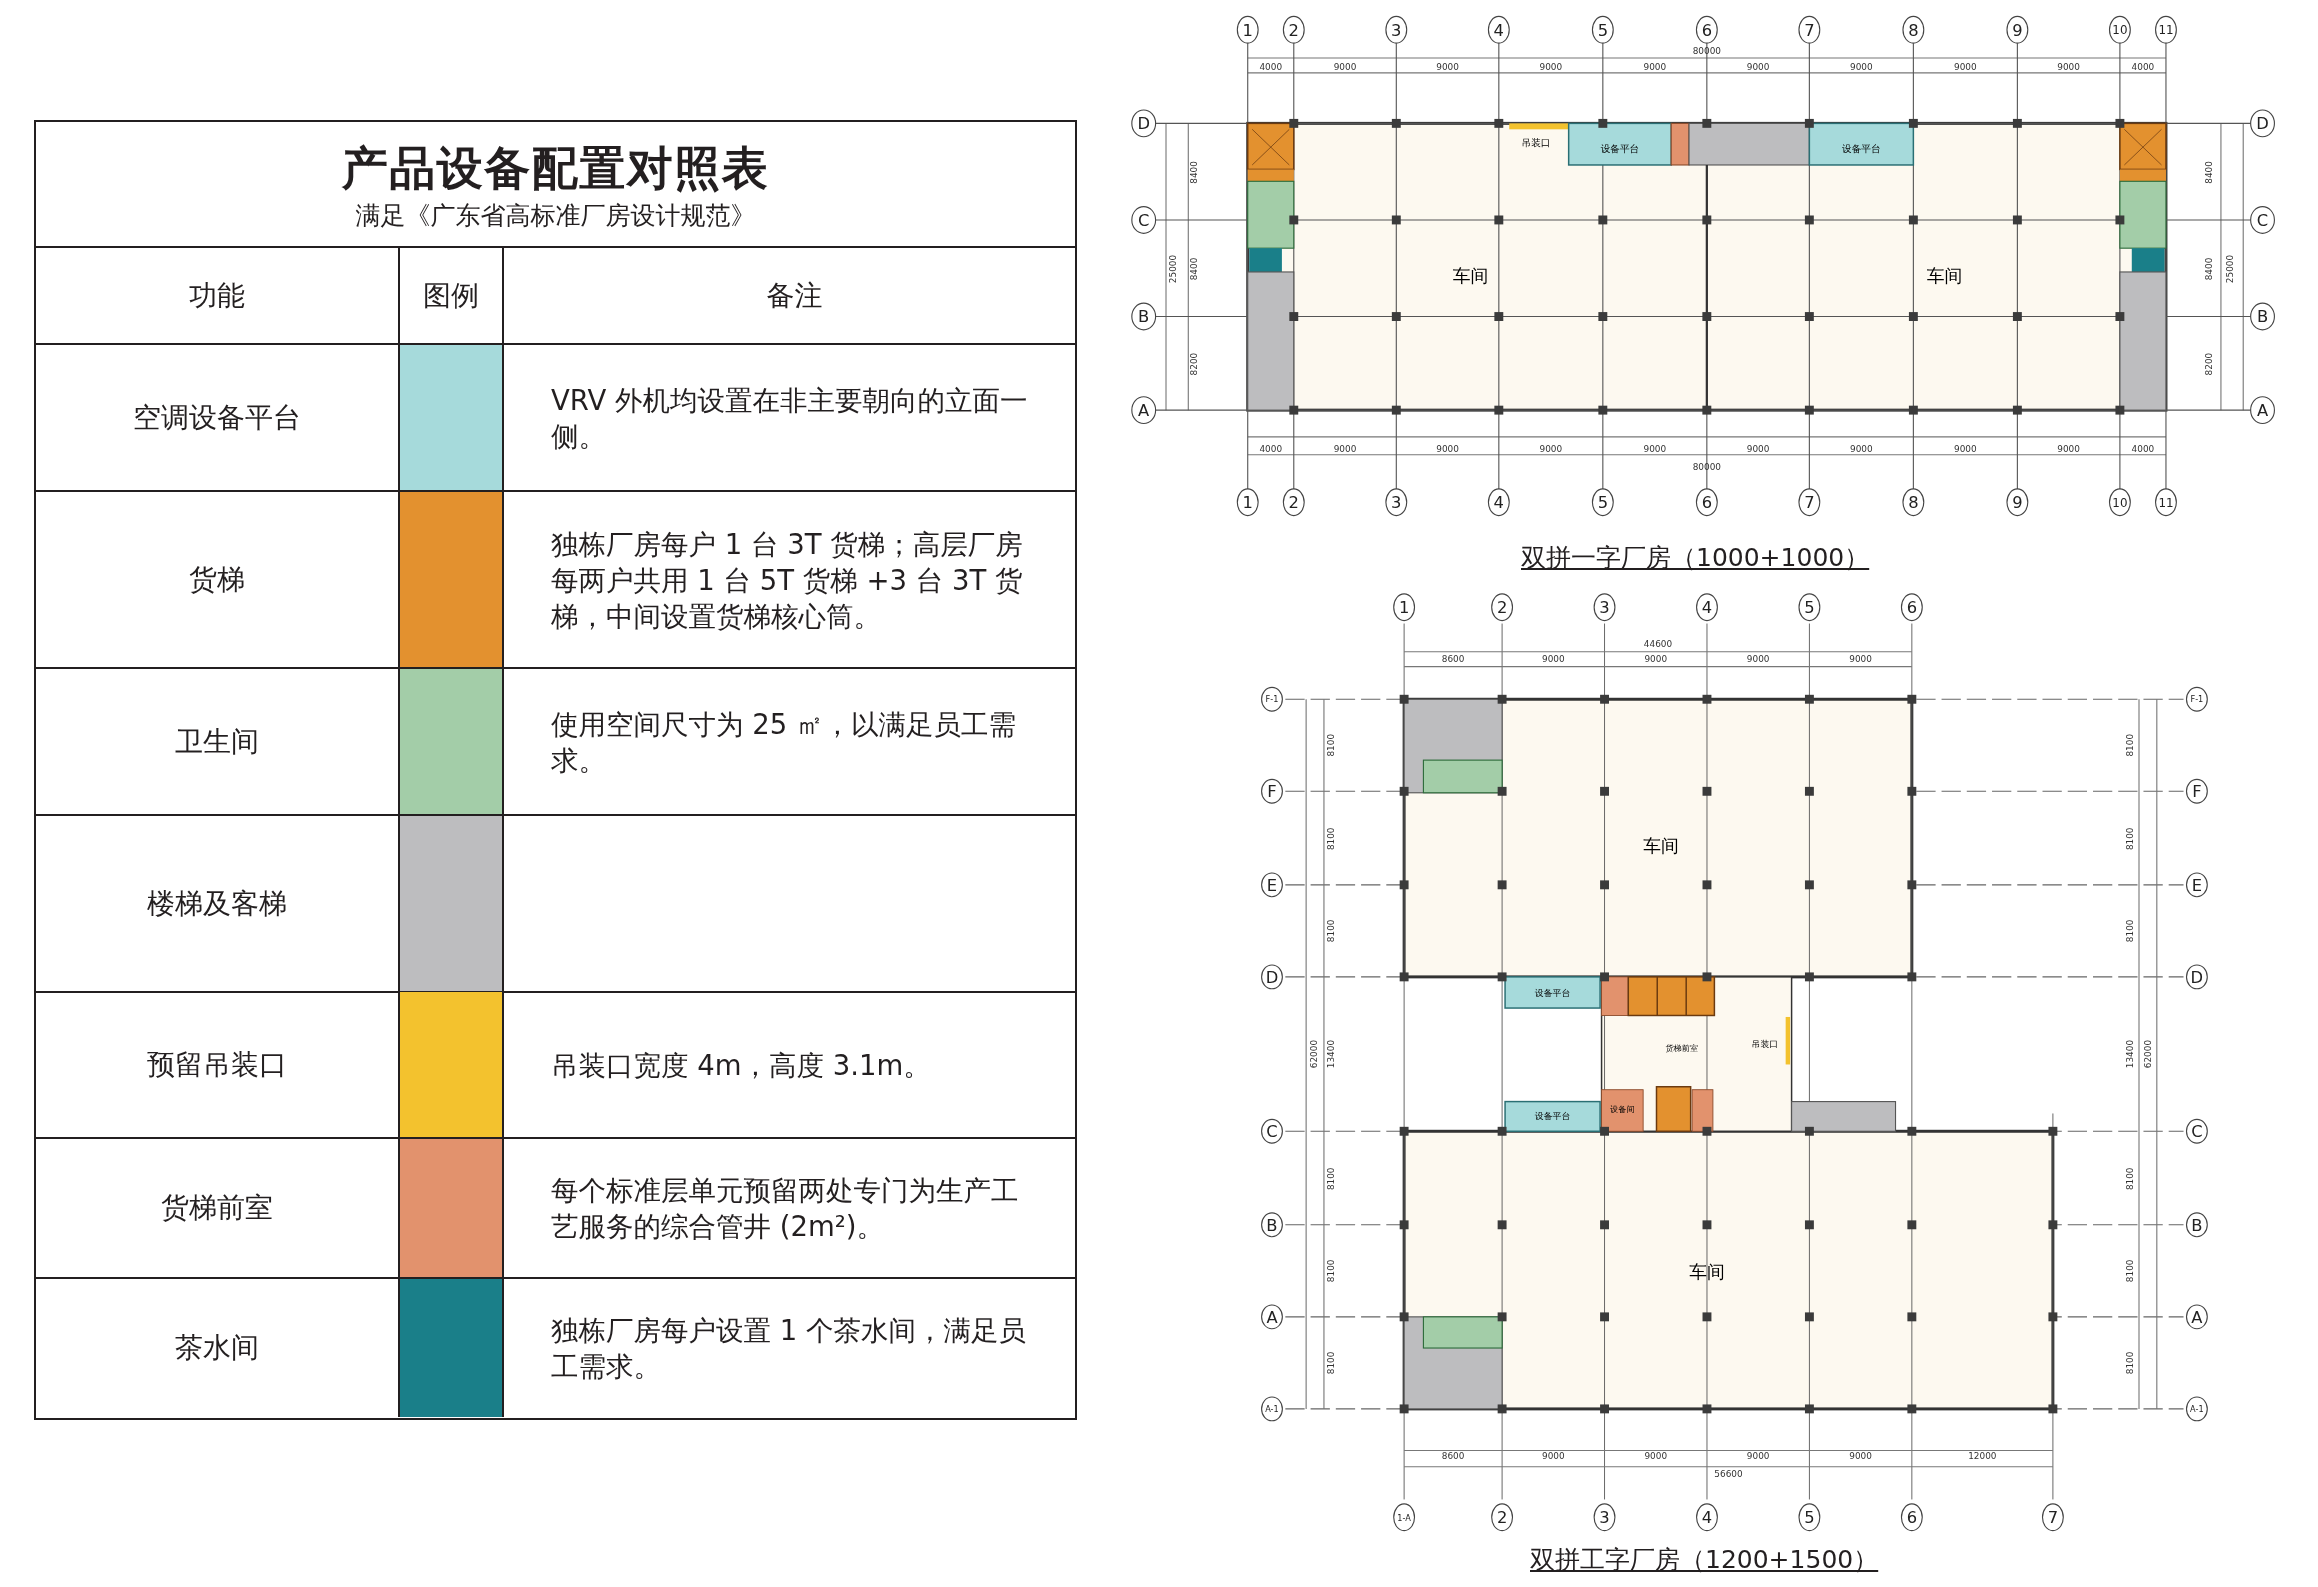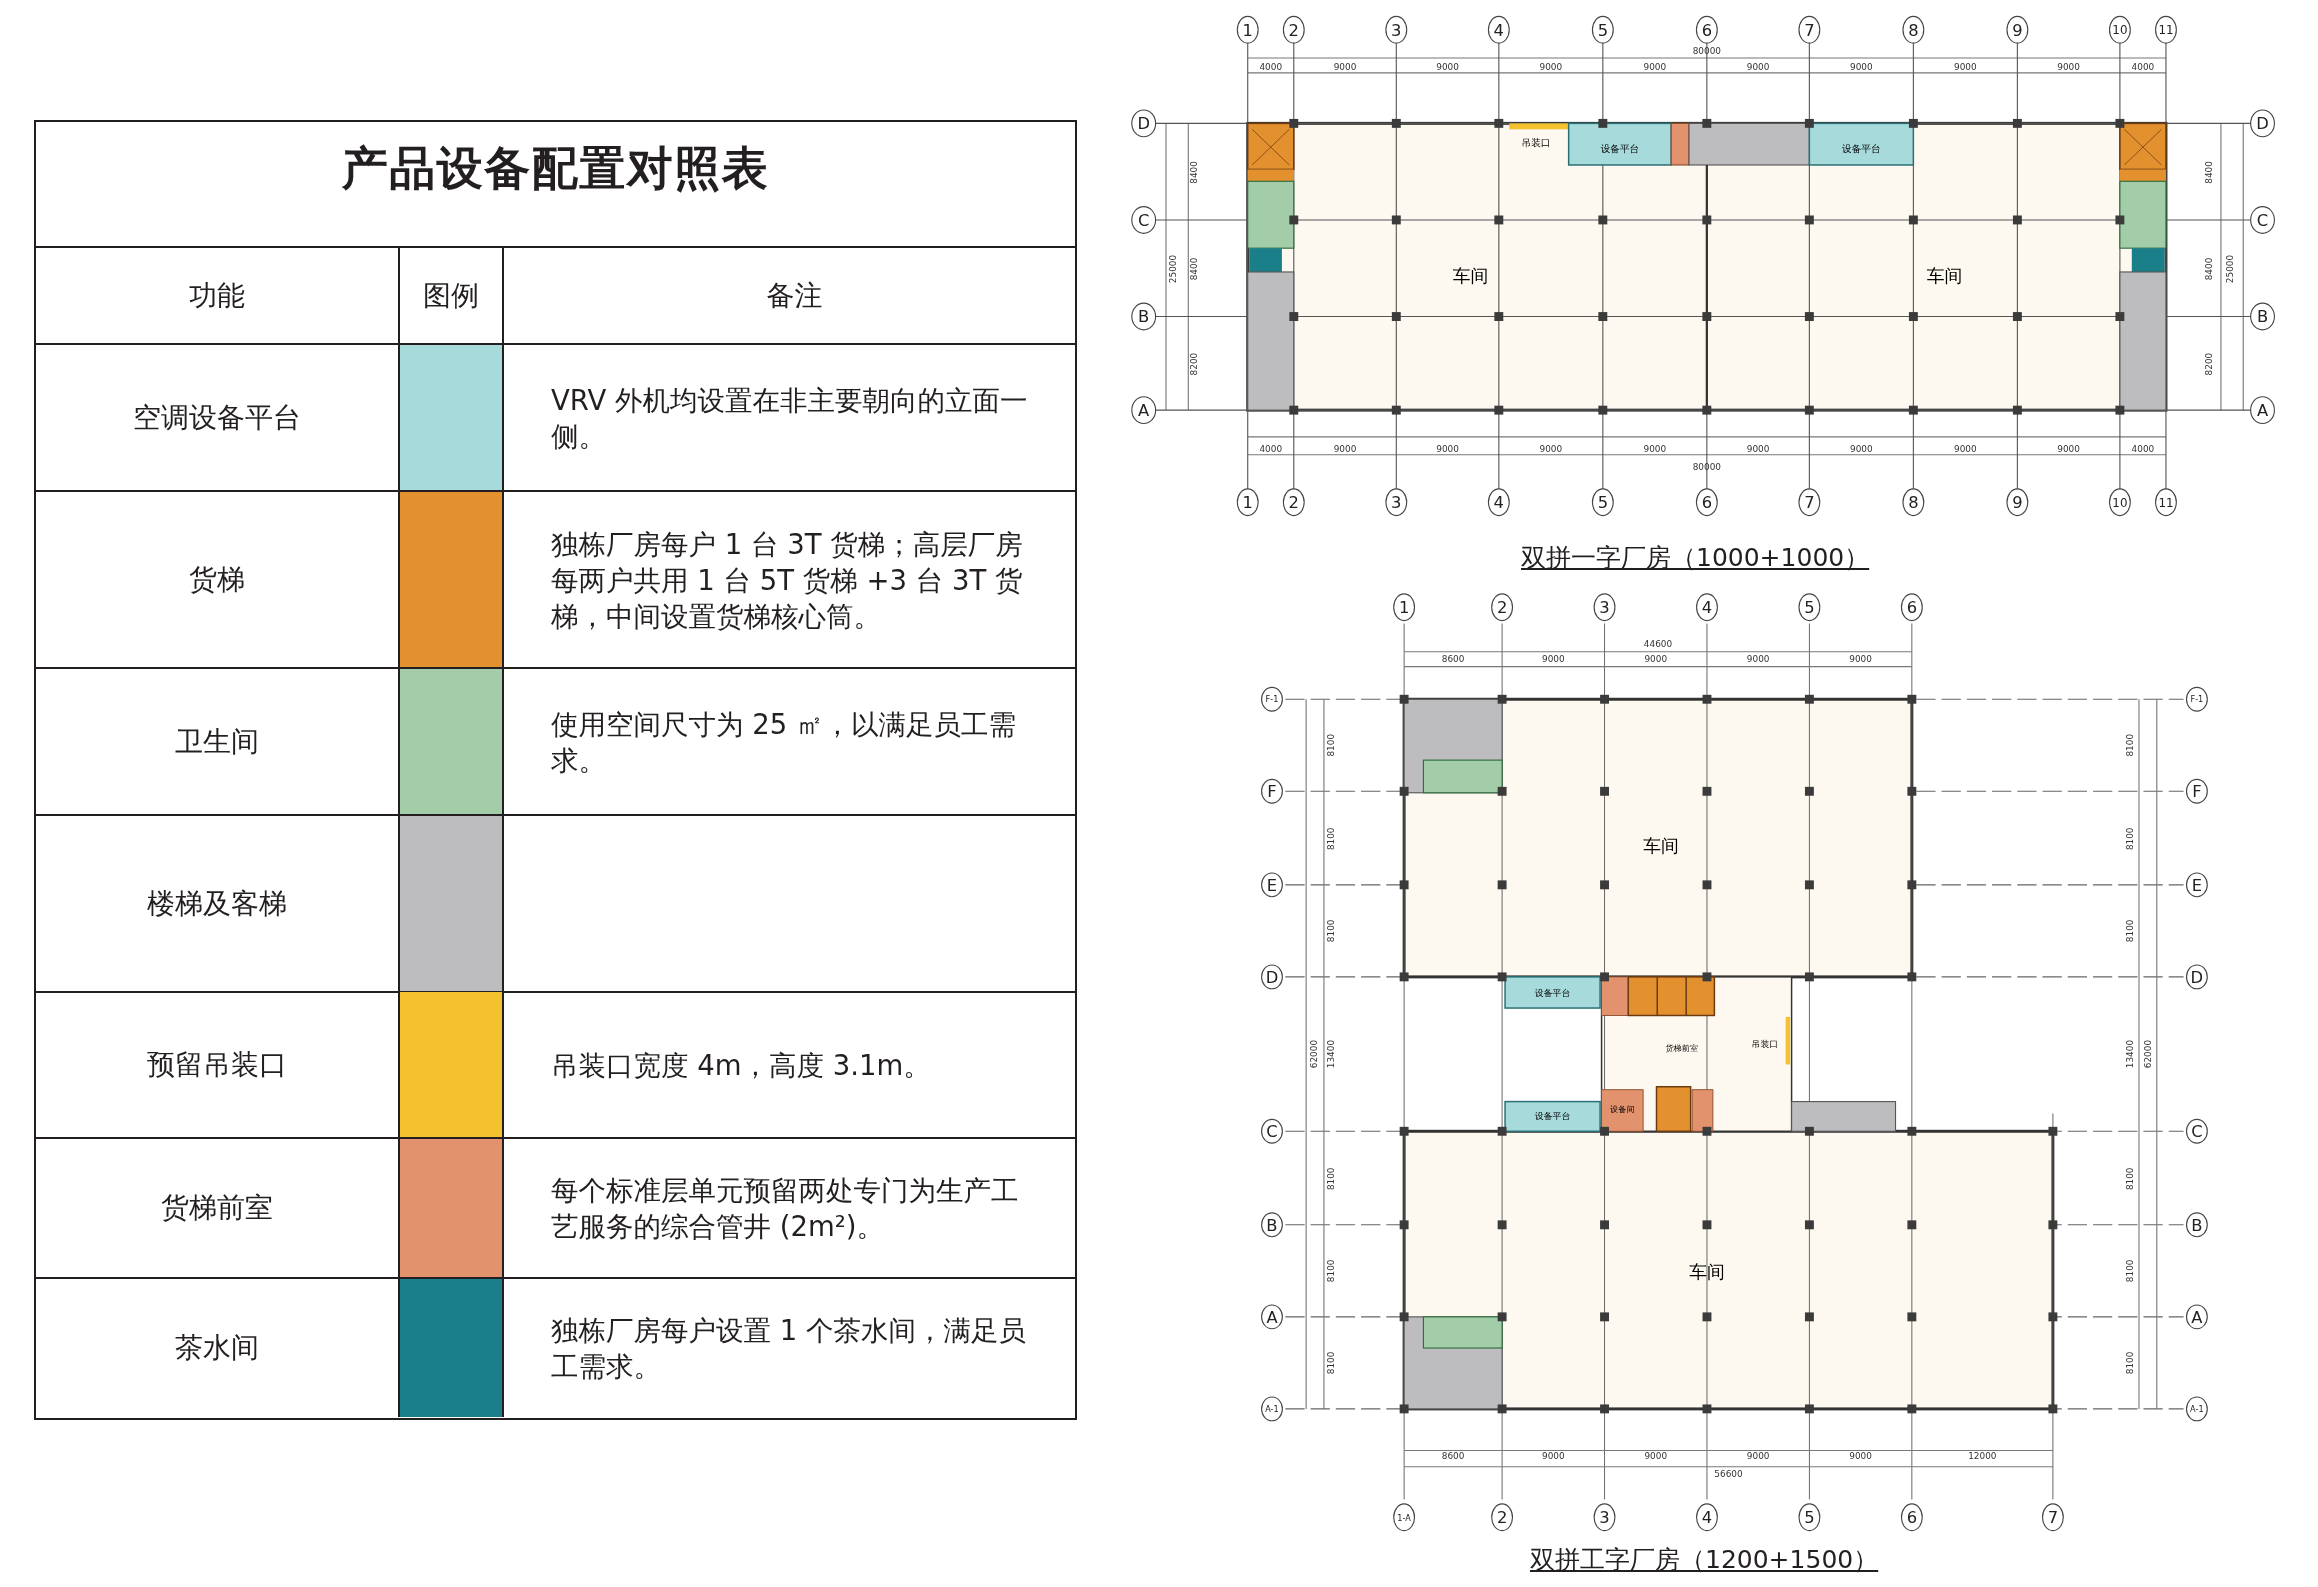--- a/index.html
+++ b/index.html
@@ -26,20 +26,21 @@
   
   svg text { font-family:"DejaVu Sans", sans-serif; }
   .plan-caption { position:absolute; font-size:25px; color:#231f20; text-align:left;text-decoration:underline; }
 </style>
 </head>
 <body>
 
 <div id="legend-table">
   <div class="t-title-block">
     <div class="t-title">产品设备配置对照表</div>
+    <div class="t-sub">满足《广东省高标准厂房设计规范》</div>
   </div>
 
   <div class="t-row" style="top:126px;height:97px;">
     <div class="c-func">功能</div>
     <div class="c-swatch" style="display:flex;align-items:center;justify-content:center;font-size:28px;">图例</div>
     <div class="c-note c-head">备注</div>
   </div>
 
   <div class="t-row" style="top:223px;height:147px;">
     <div class="c-func">空调设备平台</div>

